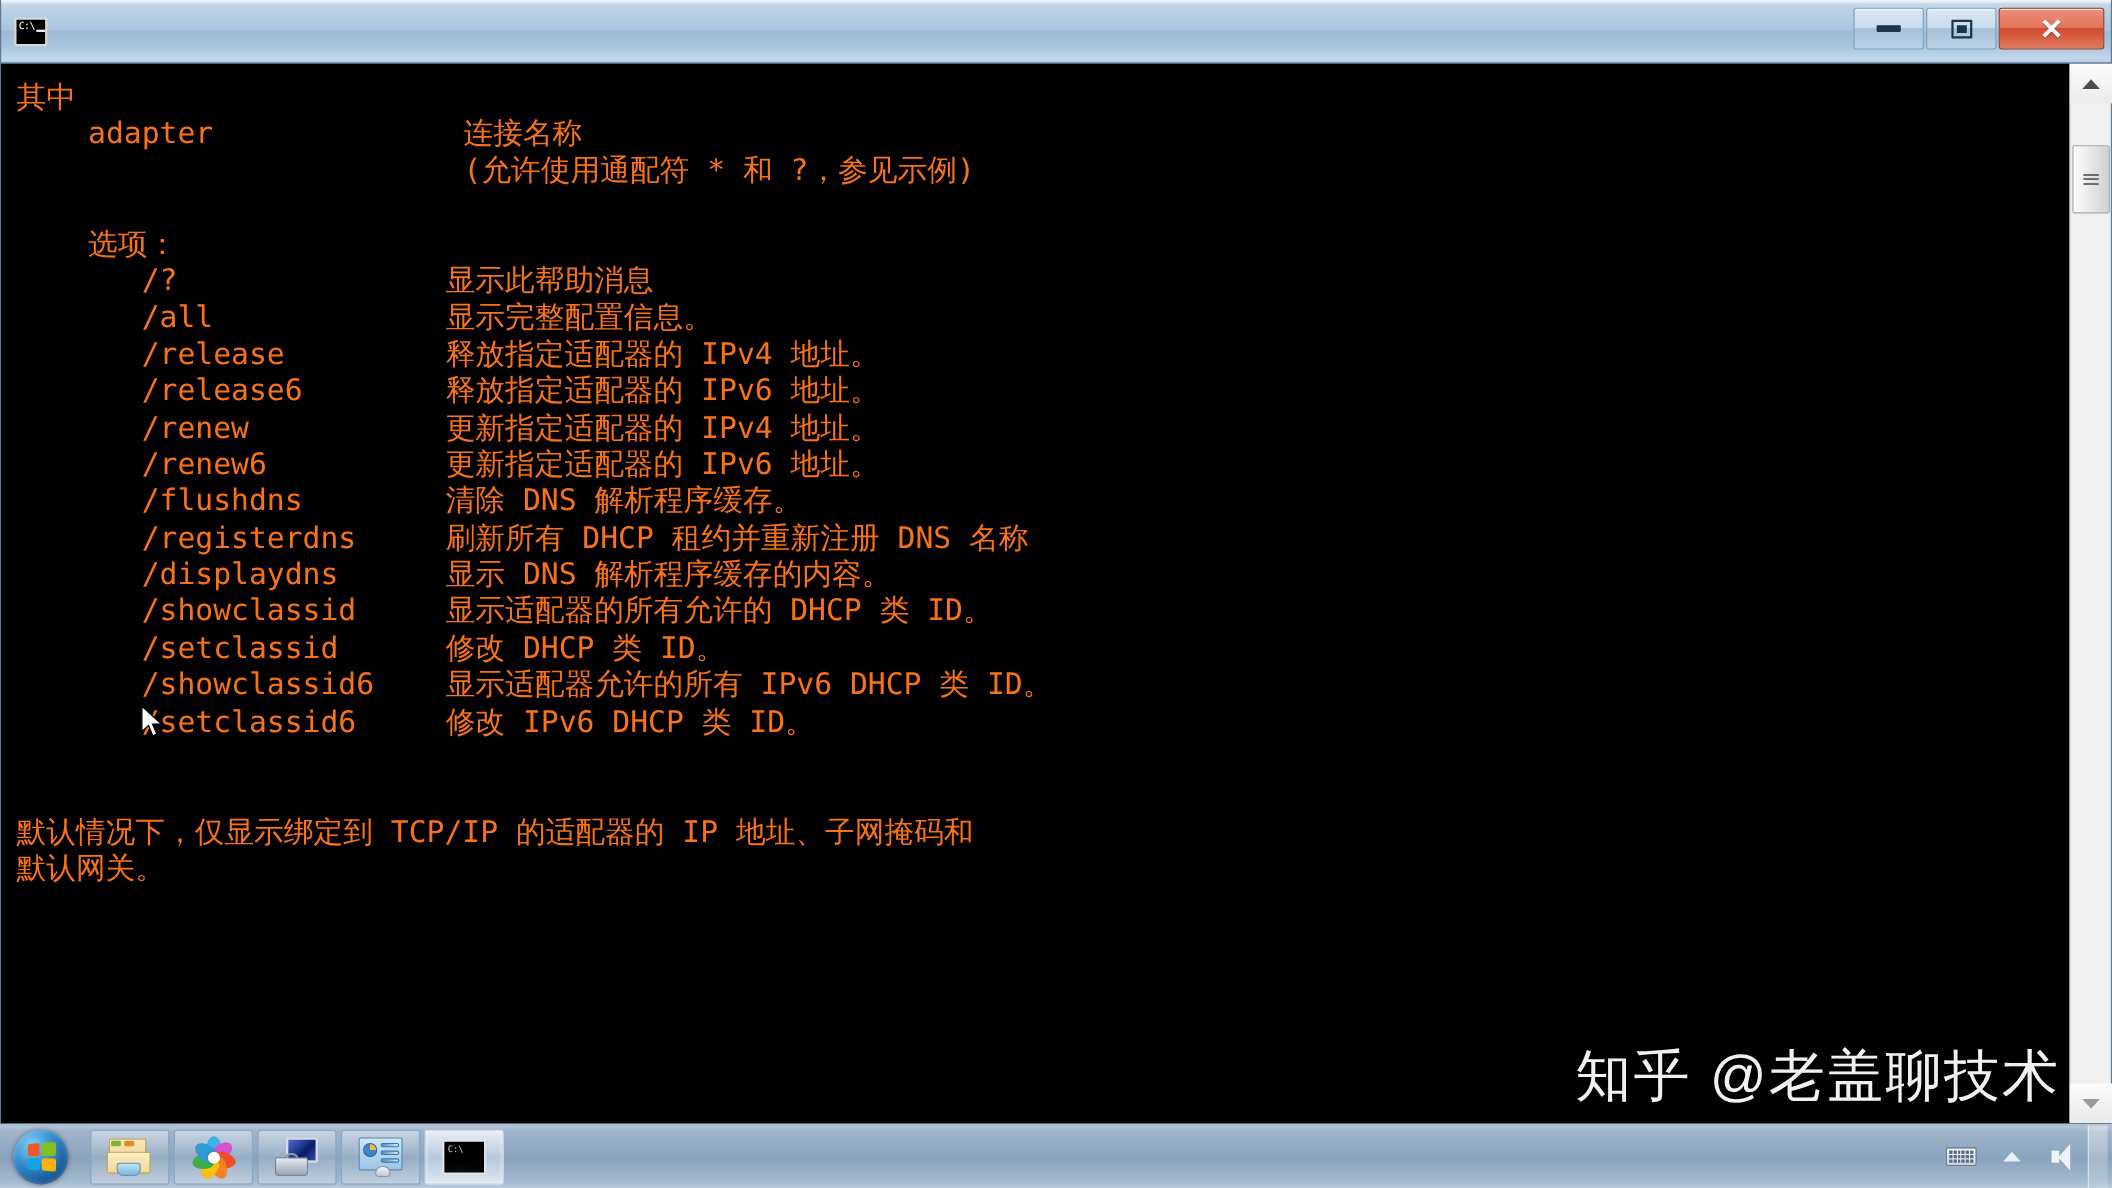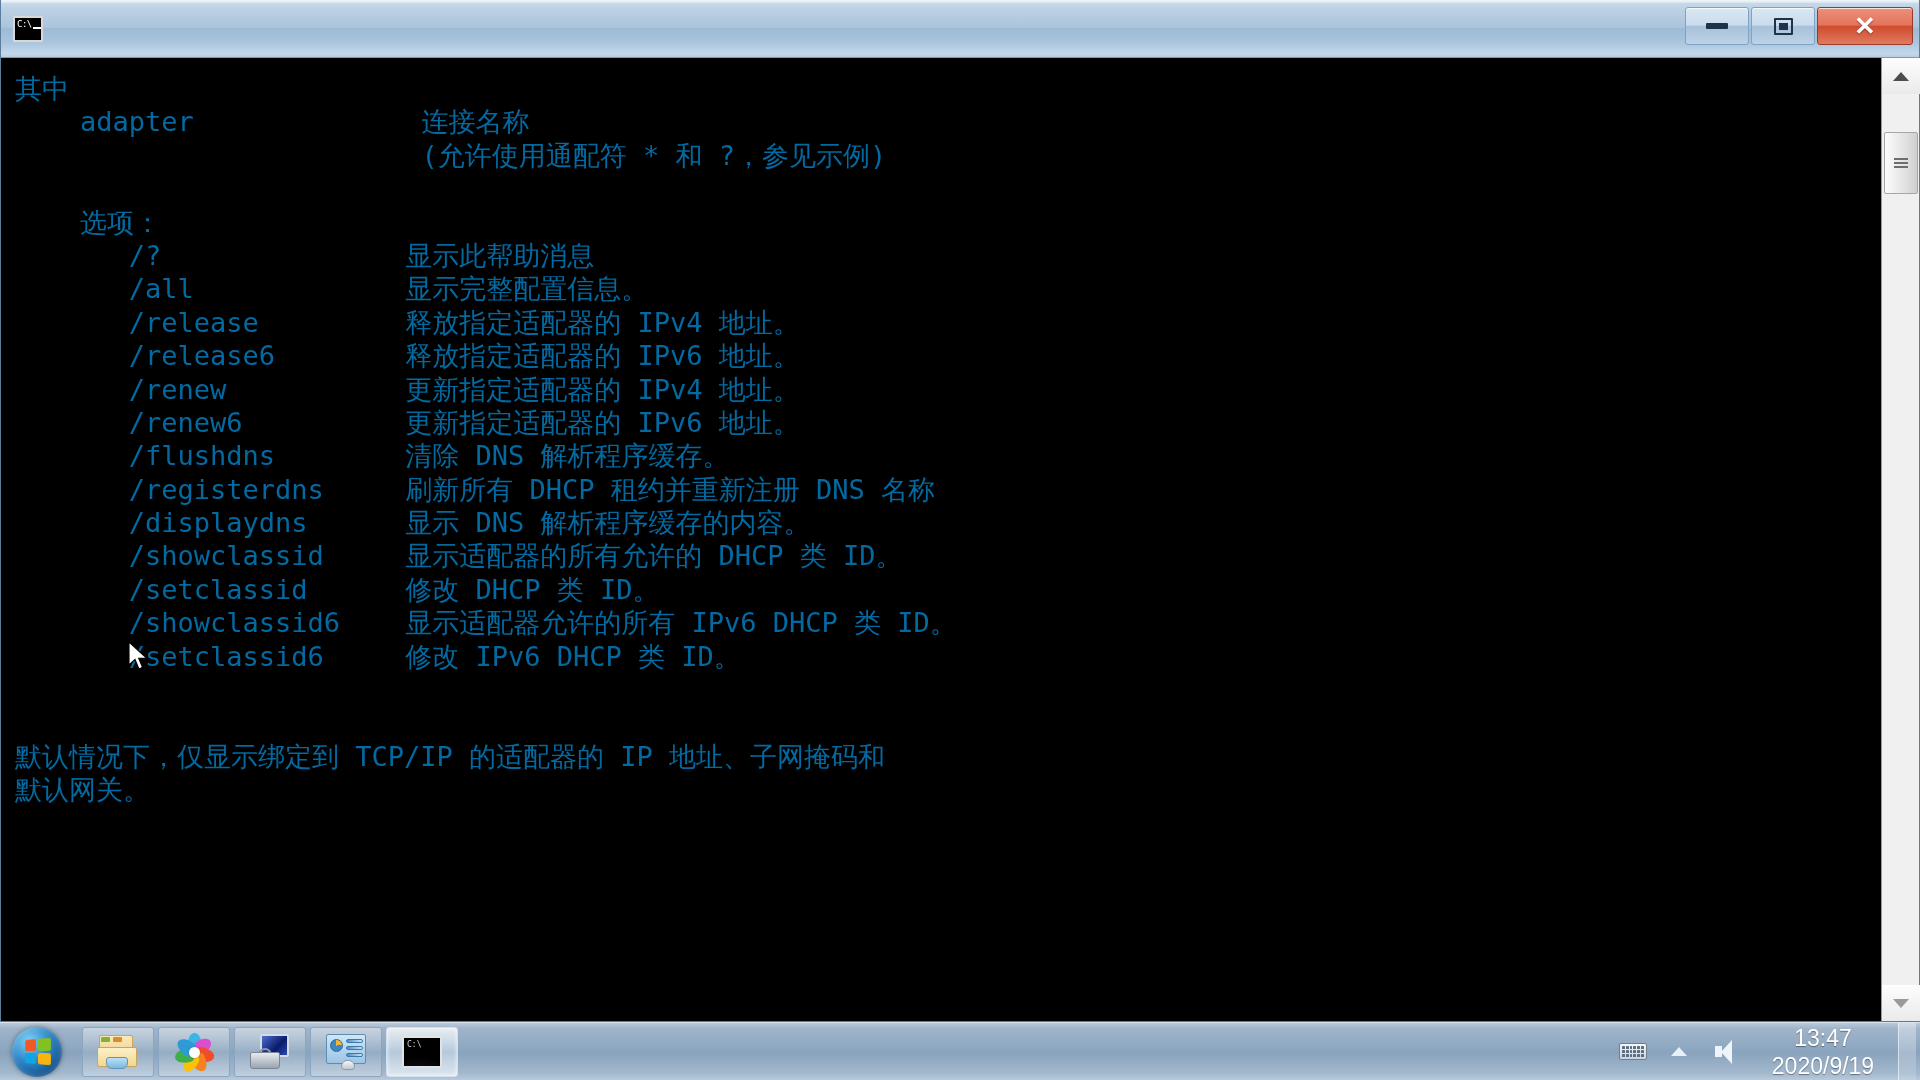--- a/index.html
+++ b/index.html
@@ -114,21 +114,21 @@
   
   #console-area {
     position: relative;
     height: 963px;
     background: #000;
     display: flex;
   }
   #console-text {
     flex: 1 1 auto;
     padding: 14px 0 0 14px;
-    color: #0369a1;
+    color: #f97316;
     font-family: "DejaVu Sans Mono", "Liberation Mono", monospace;
     font-size: 27px;
     line-height: 33.4px;
     white-space: pre;
     overflow: hidden;
     letter-spacing: 0px;
   }
   .console-line { height: 33.4px; }
   .blank { height: 33.4px; }
 
@@ -449,20 +449,21 @@
         <div class="sb-arrow bottom">
           <span class="tri-down"></span>
         </div>
       </div>
 
       <svg id="mouse-cursor" viewBox="0 0 22 32">
         <path d="M1 1 L1 24 L7 18.5 L11 28 L14.5 26.3 L10.7 17.2 L18.5 17 Z" fill="#ffffff" stroke="#000000" stroke-width="1.1"></path>
       </svg>
     </div>
 
+    <div id="watermark">知乎 @老盖聊技术</div>
   </div>
 
   <div id="taskbar">
 
     <div id="start-orb">
       <div class="orb">
         <span class="flag">
             <i></i>
             <i></i>
             <i></i>
@@ -548,22 +549,18 @@
       </div>
       <div class="tray-ic">
         <span class="tri-show"></span>
       </div>
       <div class="tray-ic">
         <span class="ic-volume">
             <span class="spk"></span>
             <span class="cone"></span>
           </span>
       </div>
-      <div id="clock">
-        <div>13:47</div>
-        <div>2020/9/19</div>
-      </div>
       <div id="show-desktop"></div>
     </div>
 
   </div>
 
 </div>
 
 </body></html>

